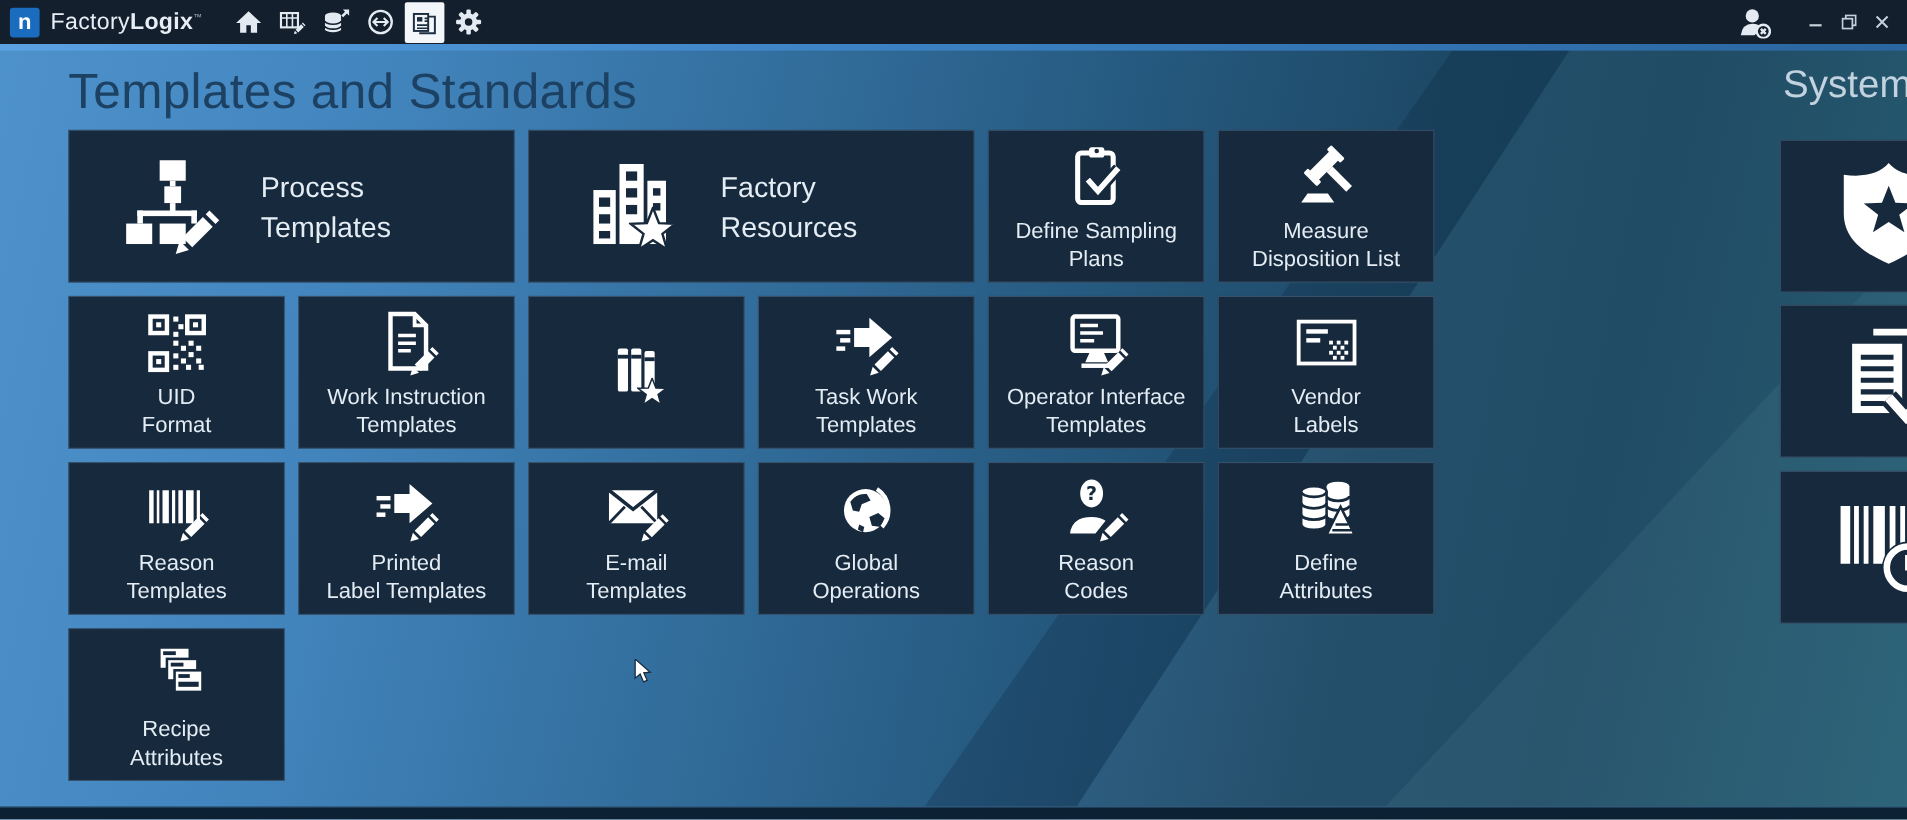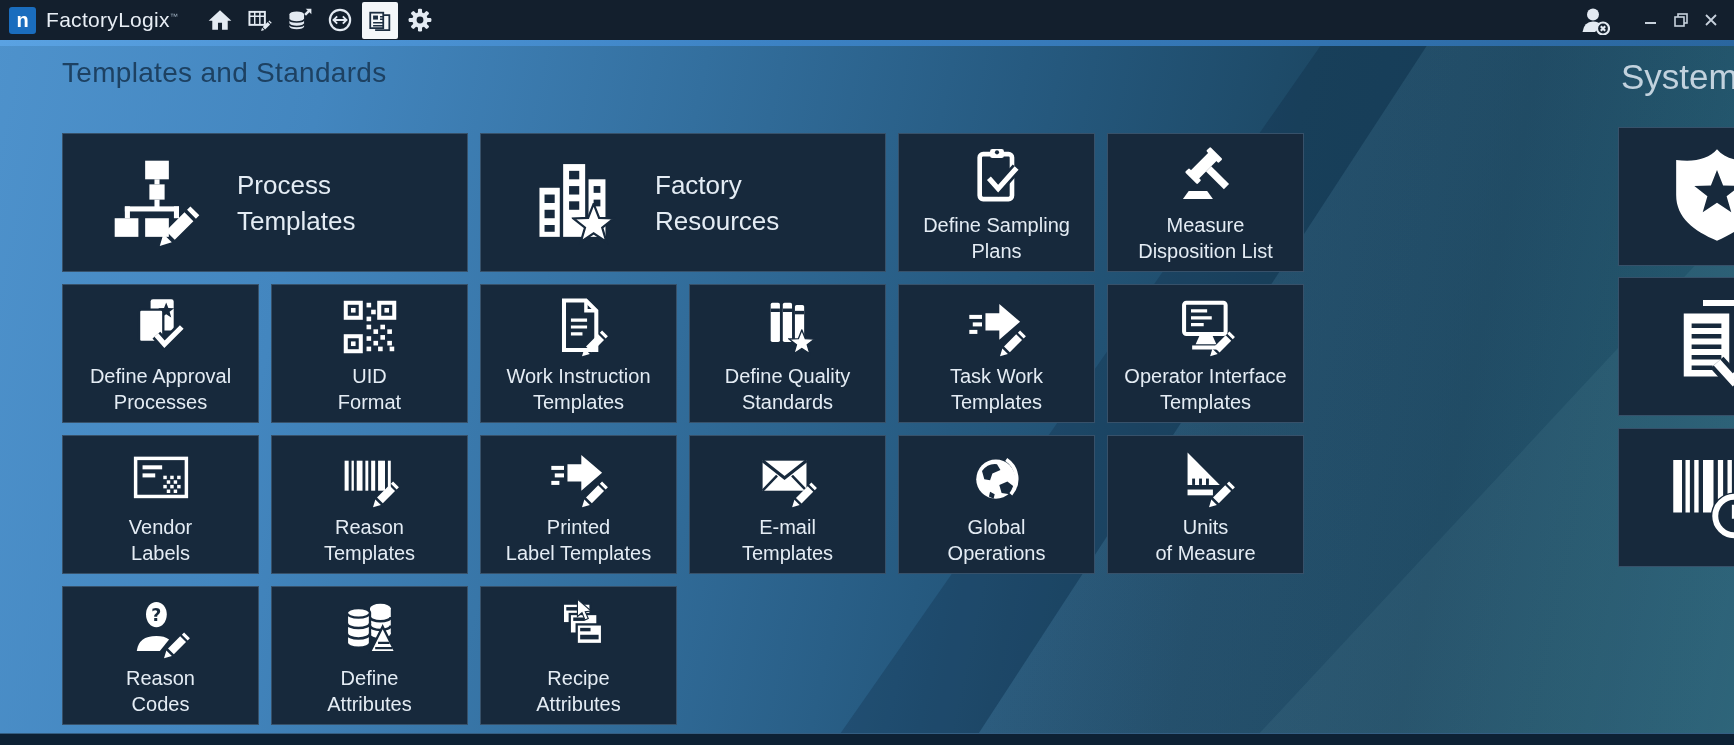--- a/index.html
+++ b/index.html
@@ -13,36 +13,36 @@
   .sw2{clip-path:polygon(48% 100%,78% 0,84% 0,56% 100%);background:rgba(8,28,48,.22);}
   .sw3{clip-path:polygon(72% 100%,100% 30%,100% 100%);background:rgba(150,210,225,.07);}
 
   
   .topbar{position:absolute;top:0;left:0;right:0;height:40px;background:#131f2d;display:flex;align-items:center;z-index:5;}
   .accent{position:absolute;top:40px;left:0;right:0;height:6px;background:linear-gradient(90deg,#5aa2e2,#3c82c4 45%,#2a669f);z-index:4;}
   .logo-box{width:27px;height:27px;margin-left:9px;border-radius:3px;background:#1a6dbe;display:flex;align-items:center;justify-content:center;
     color:#fff;font-size:20px;font-weight:bold;line-height:1;}
   .logo-text{margin-left:10px;font-size:21px;color:#e8eef5;letter-spacing:.3px;}
   .logo-text .lt1{font-weight:300;}
-  .logo-text .lt2{font-weight:400;}
+  .logo-text .lt2{font-weight:700;}
   .logo-text .tm{font-size:8px;vertical-align:super;color:#9fb0c0;}
   .nav{display:flex;align-items:center;margin-left:22px;height:40px;}
   .nav-btn{width:40px;height:40px;display:flex;align-items:center;justify-content:center;cursor:pointer;}
   .nav-btn svg{width:26px;height:26px;}
   .nav-btn.active{background:#f4f7fa;border-radius:2px;width:36px;height:37px;margin:0 2px;}
   .win-right{margin-left:auto;display:flex;align-items:center;margin-right:10px;}
   .user-btn{width:34px;height:34px;display:flex;align-items:center;justify-content:center;cursor:pointer;margin-right:22px;}
   .wc{width:26px;height:26px;display:flex;align-items:center;justify-content:center;cursor:pointer;margin-left:4px;}
 
   
-  .page-title{position:absolute;left:62px;top:57px;font-size:28px;font-weight:300;color:#1d4162;letter-spacing:.3px;z-index:2;}
+  .page-title{position:absolute;left:62px;top:57px;font-size:45px;font-weight:300;color:#1d4162;letter-spacing:.3px;z-index:2;}
   .side-title{position:absolute;left:1621px;top:57px;font-size:35px;font-weight:300;color:rgba(216,228,238,.88);z-index:2;white-space:nowrap;}
 
   
-  .grid{position:absolute;left:62px;top:133px;display:grid;grid-template-columns:repeat(6,197px);grid-auto-rows:139px;column-gap:10.5px;row-gap:11.4px;z-index:2;gap:12px;}
+  .grid{position:absolute;left:62px;top:118px;display:grid;grid-template-columns:repeat(6,197px);grid-auto-rows:139px;column-gap:10.5px;row-gap:11.4px;z-index:2;gap:12px;}
   .tile{background:#17293c;border:1px solid rgba(130,175,215,.30);box-sizing:border-box;display:flex;flex-direction:column;align-items:center;justify-content:flex-end;cursor:pointer;}
   .tile .ic{flex:1;display:flex;align-items:center;justify-content:center;padding-top:5px;}
   .tile .ic svg{width:60px;height:60px;}
   .tlabel{text-align:center;font-size:20px;line-height:25.5px;color:#e4ecf4;font-weight:300;padding-bottom:7px;}
   .tile.wide{grid-column:span 2;flex-direction:row;justify-content:flex-start;padding-left:50px;gap:36px;}
   .tile.wide .ic{flex:0 0 auto;padding:0;}
   .tile.wide .ic svg{width:88px;height:88px;}
   .tile.wide .tlabel{text-align:left;font-size:26px;line-height:36px;padding-bottom:0;}
 
   
@@ -223,32 +223,20 @@
             <rect x="8.5" y="9.5" width="5" height="15" rx="1"></rect>
             <rect x="34.5" y="9.5" width="5" height="15" rx="1"></rect>
           </g>
           <path d="M26 22 l4.5-4.5 L46 33 l-4.5 4.5 Z"></path>
           <path d="M6 46 h26 l-5-7 H11 Z"></path>
         </svg>
     </span>
     <span class="tlabel"><span>Measure</span><br><span>Disposition List</span></span>
   </div>
 
-  <div class="tile">
-    <span class="ic">
-      <svg viewBox="0 0 52 52">
-          <rect x="17" y="2" width="20" height="27" rx="2" fill="#fff"></rect>
-          <use href="#star" x="23" y="4.5" width="15" height="15" fill="#17293c"></use>
-          <rect x="7" y="11" width="21" height="28" rx="2" fill="#fff" stroke="#17293c" stroke-width="2"></rect>
-          <path d="M22 33 l7 8 L44 26" fill="none" stroke="#17293c" stroke-width="9"></path>
-          <path d="M22 33 l7 8 L44 26" fill="none" stroke="#fff" stroke-width="4.5"></path>
-        </svg>
-    </span>
-    <span class="tlabel"><span>Define Approval</span><br><span>Processes</span></span>
-  </div>
 
   <div class="tile">
     <span class="ic">
       <svg viewBox="0 0 52 52" fill="#fff">
           <rect x="5" y="5" width="13" height="13" fill="none" stroke="#fff" stroke-width="3.5"></rect>
           <rect x="9.5" y="9.5" width="4" height="4"></rect>
           <rect x="34" y="5" width="13" height="13" fill="none" stroke="#fff" stroke-width="3.5"></rect>
           <rect x="38.5" y="9.5" width="4" height="4"></rect>
           <rect x="5" y="34" width="13" height="13" fill="none" stroke="#fff" stroke-width="3.5"></rect>
           <rect x="9.5" y="38.5" width="4" height="4"></rect>
@@ -292,21 +280,20 @@
             <rect x="32" y="7" width="8" height="32" rx="1.5"></rect>
           </g>
           <g fill="#17293c">
             <rect x="11" y="10" width="8" height="3"></rect>
             <rect x="21.5" y="10" width="8" height="3"></rect>
             <rect x="32" y="12" width="8" height="3"></rect>
           </g>
           <use href="#star" x="26" y="28" width="24" height="24" fill="#fff" stroke="#17293c" stroke-width="1.2"></use>
         </svg>
     </span>
-    <span class="tlabel"><span>Define Quality</span><br><span>Standards</span></span>
   </div>
 
   <div class="tile">
     <span class="ic">
       <svg viewBox="0 0 52 52" fill="#fff">
           <rect x="2" y="15.5" width="11" height="3.5"></rect>
           <rect x="5" y="22" width="8" height="3.5"></rect>
           <rect x="2" y="28.5" width="7" height="3.5"></rect>
           <polygon points="16,14 28,14 28,6 46,21.5 28,37 28,29 16,29"></polygon>
           <use href="#pencil" x="28" y="28" width="24" height="24"></use>
@@ -398,35 +385,20 @@
             <path d="M13 20 q5-7 13-6 l3 5 -7 3 -2 6 -5-1 Z"></path>
             <path d="M28 32 l7-3 5 4 -3 7 -7-1 Z"></path>
             <path d="M20 38 l4 2 -1 4 -4-2 Z"></path>
           </g>
           <path d="M34 10 a20 20 0 0 1 4 30" fill="none" stroke="#fff" stroke-width="3.2"></path>
         </svg>
     </span>
     <span class="tlabel"><span>Global</span><br><span>Operations</span></span>
   </div>
 
-  <div class="tile">
-    <span class="ic">
-      <svg viewBox="0 0 52 52">
-          <path d="M10 4 L38 32 H10 Z" fill="#fff"></path>
-          <g fill="#17293c">
-            <rect x="14" y="26.5" width="2.5" height="5.5"></rect>
-            <rect x="20" y="26.5" width="2.5" height="5.5"></rect>
-            <rect x="26" y="26.5" width="2.5" height="5.5"></rect>
-          </g>
-          <rect x="10" y="36" width="22" height="5" fill="#fff"></rect>
-          <use href="#pencil" x="28" y="28" width="24" height="24" fill="#fff"></use>
-        </svg>
-    </span>
-    <span class="tlabel"><span>Units</span><br><span>of Measure</span></span>
-  </div>
 
   <div class="tile">
     <span class="ic">
       <svg viewBox="0 0 52 52">
           <ellipse cx="22" cy="13.5" rx="9" ry="11" fill="#fff"></ellipse>
           <text x="22" y="19" font-size="15" font-weight="bold" fill="#17293c" text-anchor="middle" font-family="DejaVu Sans, sans-serif">?</text>
           <path d="M5 45 q1.5-13 17-13 q7 0 11 3 l-8 10 Z" fill="#fff"></path>
           <use href="#pencil" x="28" y="28" width="24" height="24" fill="#fff"></use>
         </svg>
     </span>

